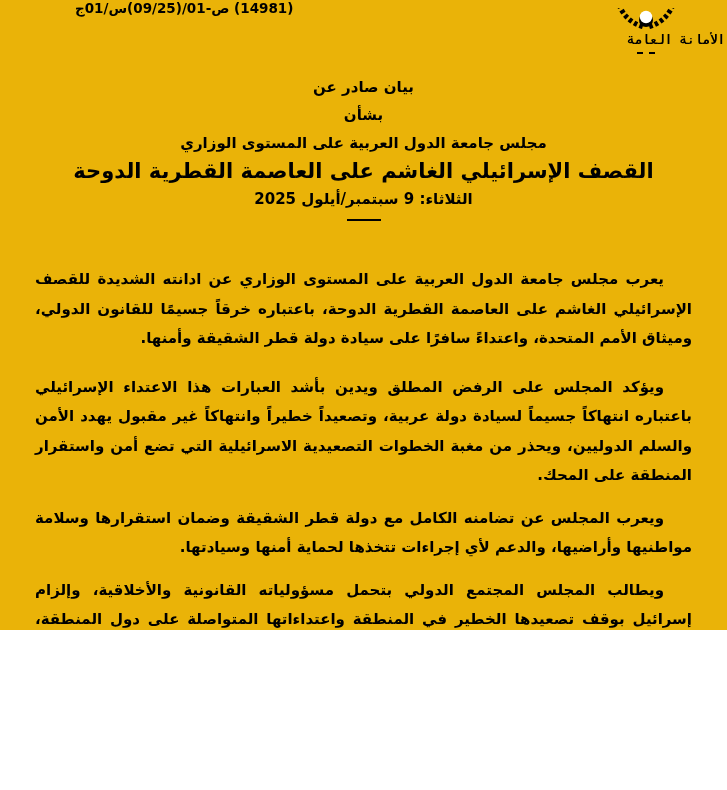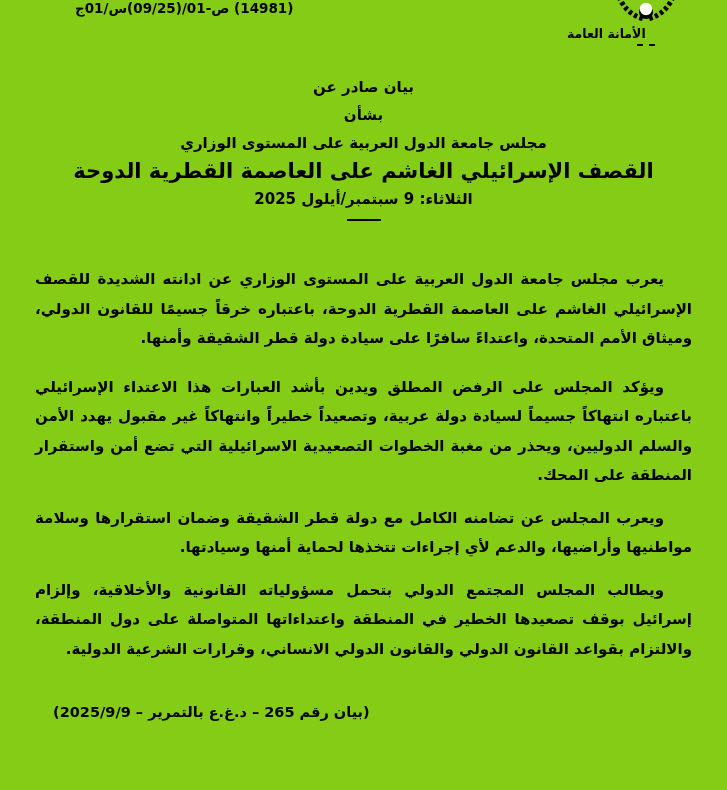--- a/index.html
+++ b/index.html
@@ -3,46 +3,47 @@
 <meta charset="utf-8">
 <style>
   html, body {
     margin: 0;
     padding: 0;
     background: #ffffff;
   }
   .page {
     position: relative;
     width: 727px;
-    height: 790px;
-    background: #84cc16;
+    height: 630px;
+    background: #eab308;
     color: #000000;
     direction: rtl;
     font-family: "DejaVu Sans", sans-serif;
     font-weight: bold;
     overflow: hidden;
   }
   
   .ref-number {
     position: absolute;
     top: 0px;
     left: 75px;
     font-size: 13.5px;
     direction: ltr;
     unicode-bidi: bidi-override;
     white-space: nowrap;
   }
   .secretariat {
     position: absolute;
-    top: 0;
+    top: 8px;
     right: 2px;
     width: 158px;
-    text-align: left;
+    text-align: right;
     font-size: 12.5px;
     line-height: 17px;
+    font-family: Liberation Mono, monospace;
   }
   .emblem-wrap {
     height: 23px;
     overflow: hidden;
     margin: 0 auto 2px auto;
     width: 70px;
   }
   .secretariat-underline {
     width: 18px;
     border-bottom: 2px dashed #000;

